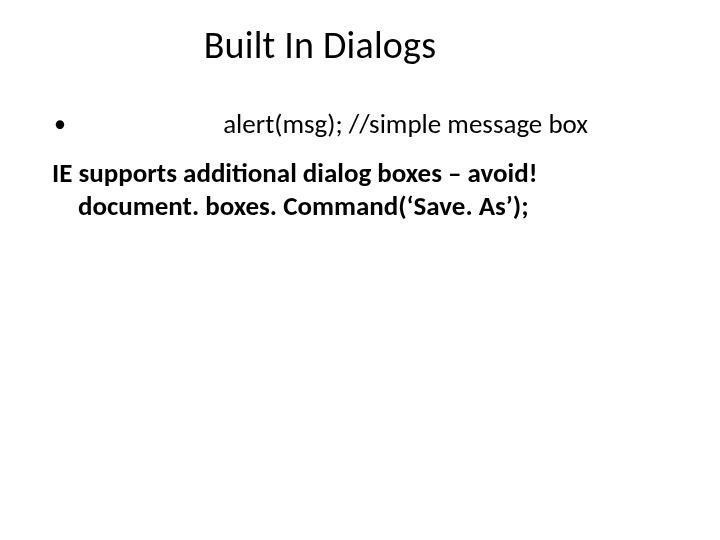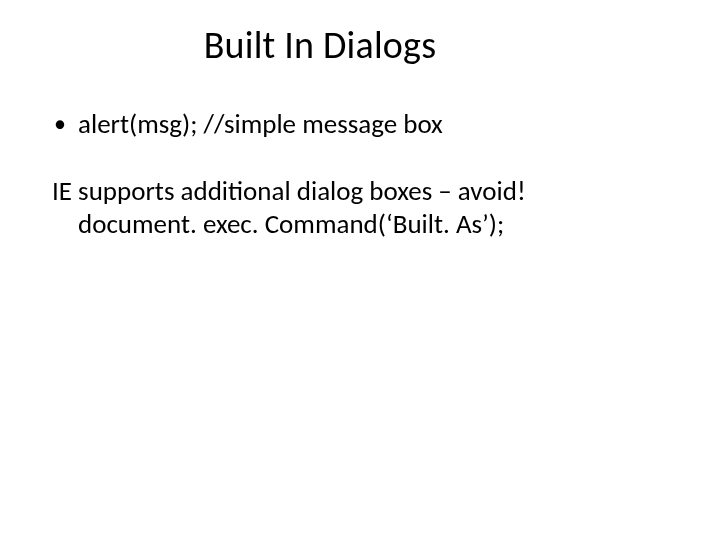--- a/index.html
+++ b/index.html
@@ -26,52 +26,54 @@
   }
   .body {
     padding: 40px 52px 0 52px;
     font-size: 27px;
     line-height: 1.22;
   }
   ul.bullets {
     list-style: none;
     margin: 0;
     padding: 0;
+    text-align: right;
   }
   ul.bullets li {
     position: relative;
     padding-left: 26px;
     margin-bottom: 2px;
   }
   ul.bullets li::before {
     content: "•";
     position: absolute;
     left: 2px;
     top: 0;
     font-size: 24px;
     line-height: 1.3;
   }
   .para {
-    margin-top: 34px;
+    margin-top: 16px;
+    font-weight: bold;
   }
   .sub-indent {
     padding-left: 26px;
   }
 </style>
 </head>
 <body>
 
 <div class="slide">
 
   <div class="title">Built In Dialogs</div>
 
   <div class="body">
     <ul class="bullets">
       <li>alert(msg); //simple message box</li>
     </ul>
 
     <div class="para">
       <div>IE supports additional dialog boxes – avoid!</div>
-      <div class="sub-indent">document. exec. Command(‘Built. As’);</div>
+      <div class="sub-indent">document. boxes. Command(‘Save. As’);</div>
     </div>
   </div>
 
 </div>
 
 </body></html>

